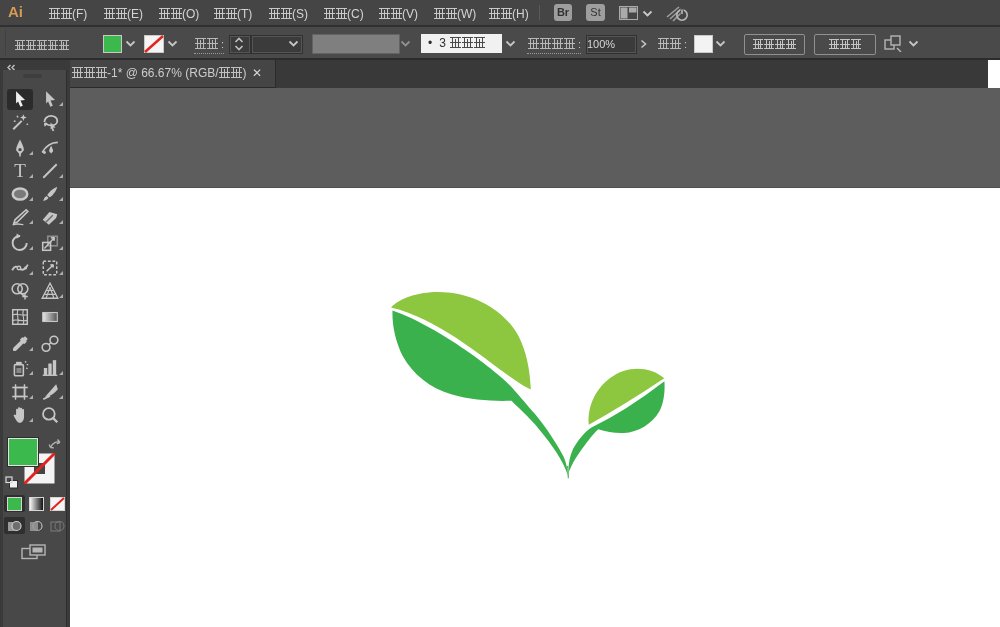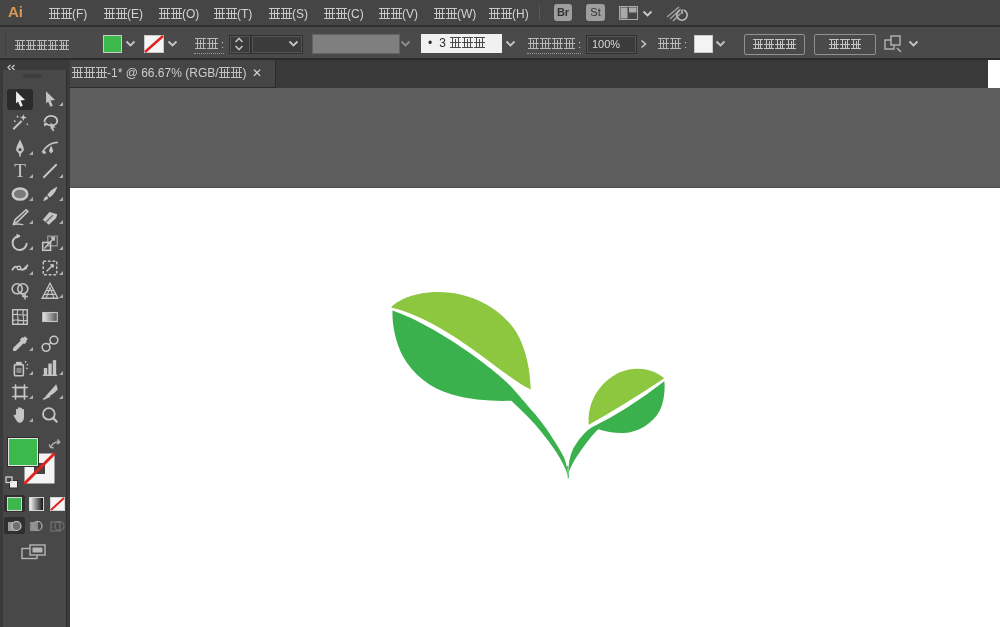--- a/index.html
+++ b/index.html
@@ -96,21 +96,21 @@
     </svg>
   <span class="abs" style="left:312px;top:7px;width:86px;height:18px;background:#7f7f7f;border:1px solid #636363"></span>
   <svg class="abs" style="left:400px;top:13px" width="11" height="7" viewBox="0 0 11 7">
       <path d="M1.5 1.5 L5.5 5.5 L9.5 1.5" fill="none" stroke="#8f8f8f" stroke-width="1.8"></path>
     </svg>
   <span class="abs" style="left:421px;top:7px;width:81px;height:19px;background:#f1f1f1;color:#2d2d2d;font-size:12px;line-height:19px"><span style="margin-left:7px;margin-right:7px">•</span>3 <i class="cj" style="opacity:.85"></i><i class="cj" style="opacity:.85"></i><i class="cj" style="opacity:.85"></i></span>
   <svg class="abs" style="left:505px;top:13px" width="11" height="7" viewBox="0 0 11 7">
       <path d="M1.5 1.5 L5.5 5.5 L9.5 1.5" fill="none" stroke="#c5c5c5" stroke-width="1.8"></path>
     </svg>
   <span class="abs" style="left:527px;top:10px;border-bottom:1px dotted #9a9a9a;padding-bottom:2px"><i class="cj"></i><i class="cj"></i><i class="cj"></i><i class="cj"></i><span style="font-size:11px"> :</span></span>
-  <span class="dbox" style="left:586px;top:8px;width:49px;height:17px;color:#d8d8d8;font-size:11px;line-height:17px"><span style="margin-left:5px">100%</span></span>
+  <span class="dbox" style="left:586px;top:8px;width:49px;height:17px;color:#d8d8d8;font-size:11px;line-height:17px"><span style="">100%</span></span>
   <svg class="abs" style="left:640px;top:12px" width="7" height="10" viewBox="0 0 7 10">
       <path d="M1.5 1.5 L5.5 5 L1.5 8.5" fill="none" stroke="#c5c5c5" stroke-width="1.6"></path>
     </svg>
   <span class="abs" style="left:657px;top:10px"><i class="cj"></i><i class="cj"></i><span style="font-size:11px"> :</span></span>
   <span class="abs" style="left:694px;top:8px;width:17px;height:16px;background:#f3f3f3;border:1px solid #c9c9c9"></span>
   <svg class="abs" style="left:715px;top:13px" width="11" height="7" viewBox="0 0 11 7">
       <path d="M1.5 1.5 L5.5 5.5 L9.5 1.5" fill="none" stroke="#c5c5c5" stroke-width="1.8"></path>
     </svg>
   <span class="btn" style="left:744px;top:7px;width:59px"><i class="cj s"></i><i class="cj s"></i><i class="cj s"></i><i class="cj s"></i></span>
   <span class="btn" style="left:814px;top:7px;width:60px"><i class="cj s"></i><i class="cj s"></i><i class="cj s"></i></span>

